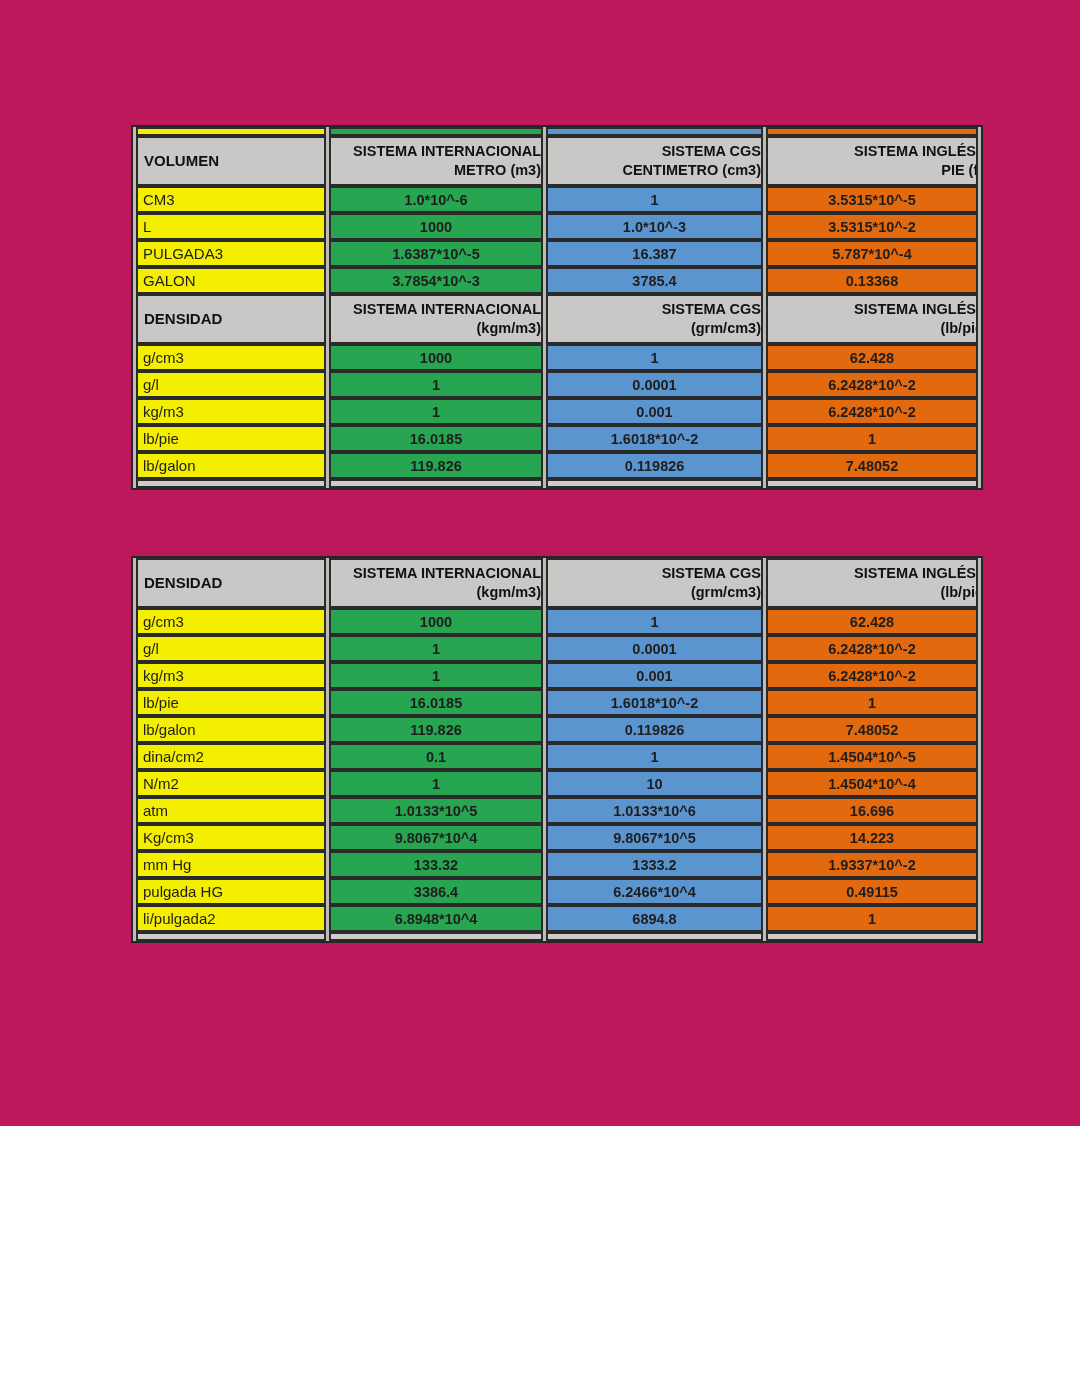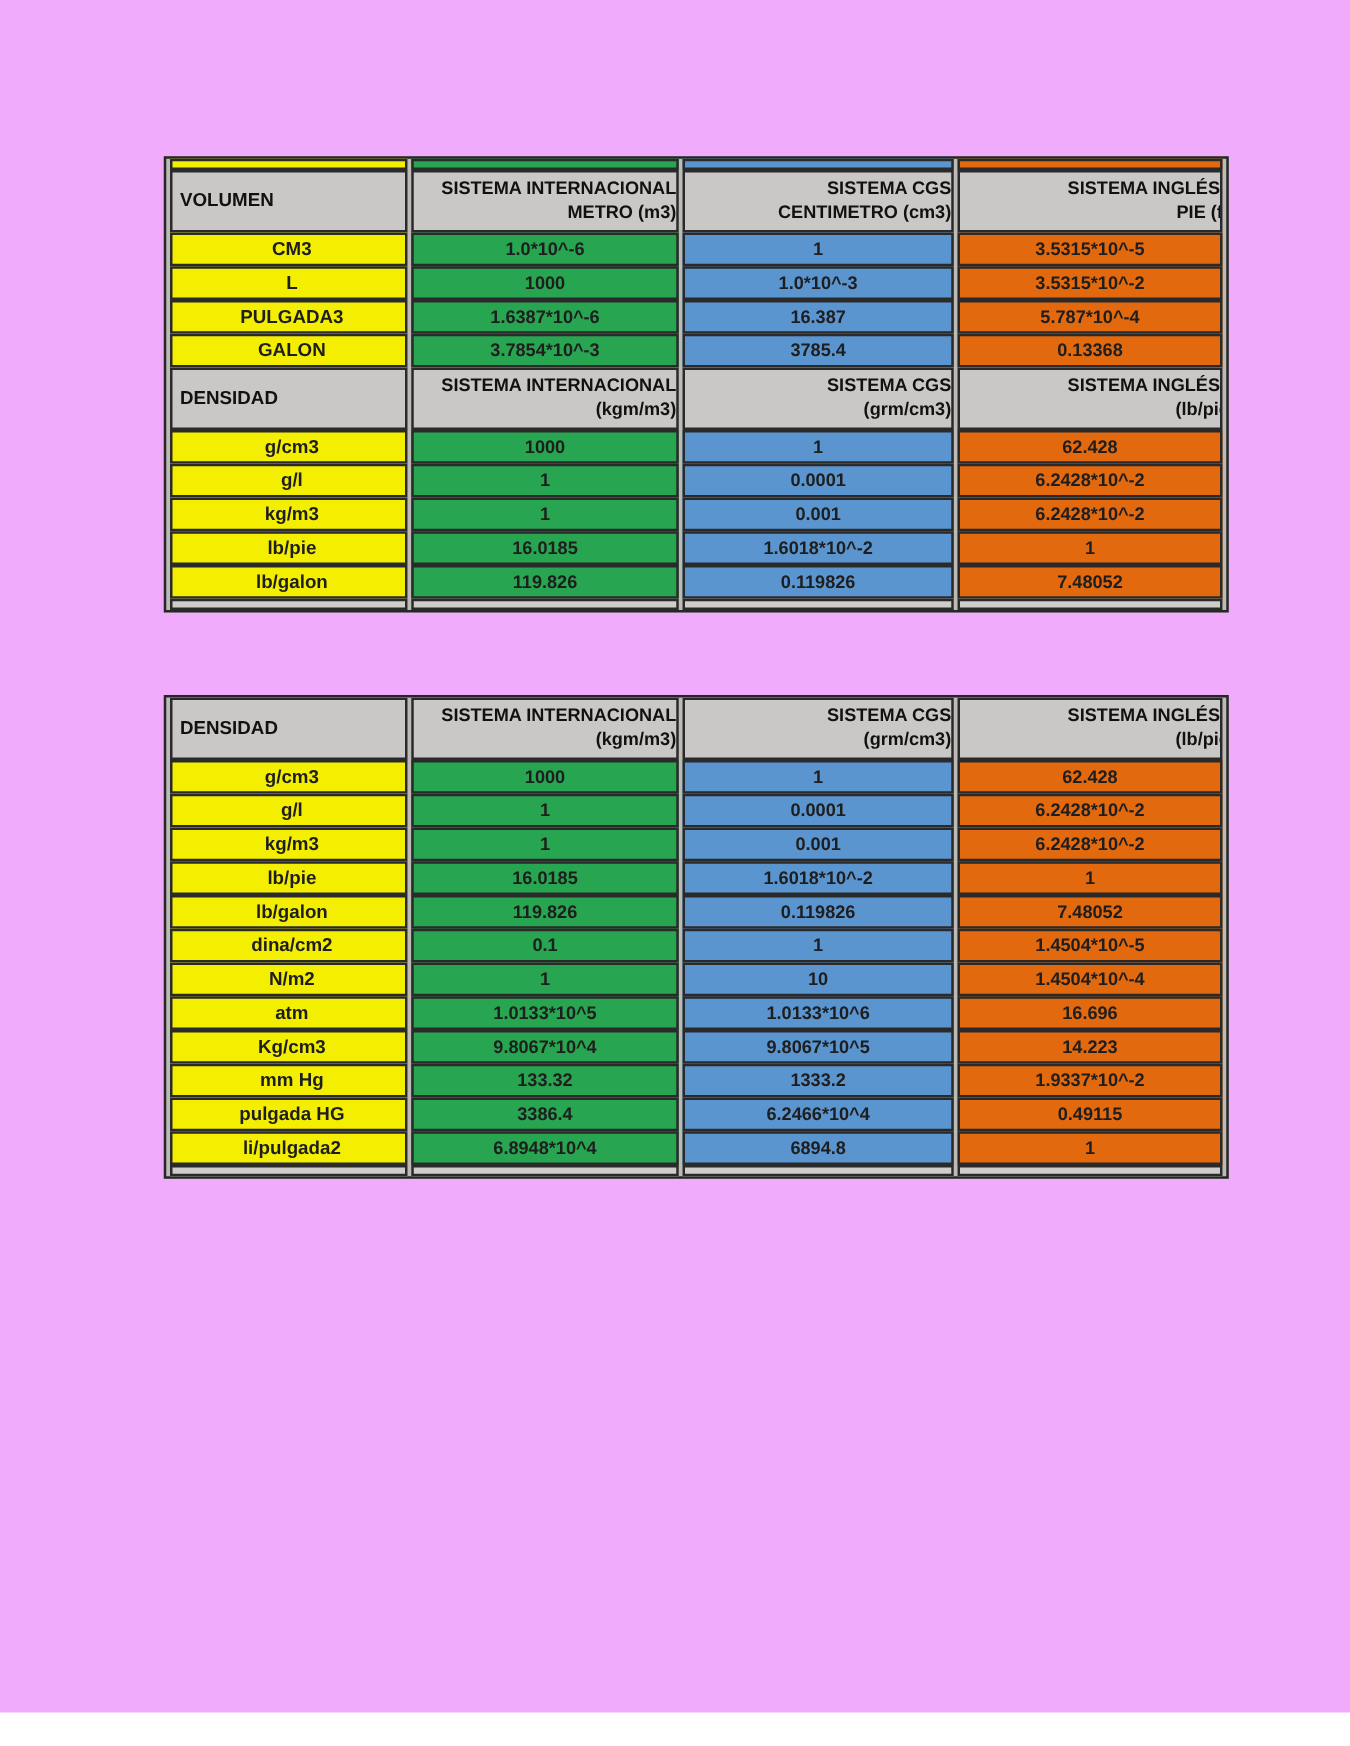--- a/index.html
+++ b/index.html
@@ -1,32 +1,32 @@
 <!DOCTYPE html>
 <html style="--label: #f4ee00; --si: #27a551; --cgs: #5b95d0; --ingles: #e2690e; --header: #c9c8c6; --sliver: #cfcdc9; --border: #262626; --page_background: #ffffff;"><head>
 <meta charset="utf-8">
 <style>
   * { box-sizing: border-box; margin: 0; padding: 0; }
   body { background: #ffffff; font-family: "Liberation Sans", sans-serif; }
-  .page { position: relative; width: 1080px; height: 1370px; background: #f0abfc; overflow: hidden; }
+  .page { position: relative; width: 1080px; height: 1126px; background: #be185d; overflow: hidden; }
   .tmount { position: absolute; }
   table.tbl {
     border-collapse: separate;
     border-spacing: 3px 0;
     background: #bdbbb6;
     border: 2px solid #262626;
     table-layout: fixed;
   }
   td { border: 2px solid #2a2a2a; color: #1e1e1e; overflow: hidden; }
   tr.hrow td { height: 50px; vertical-align: middle; text-align: right; }
   .hcell { background: var(--header); text-align: center; font-weight: 700; font-size: 14.5px; line-height: 1.3; color: #111; }
   .hcell.title { text-align: left; padding-left: 6px; font-size: 15px; }
   .l2.r { transform: translateX(20px); }
   tr.drow td { height: 27px; vertical-align: middle; }
-  .lcell { background: var(--label); text-align: center; padding-left: 5px; font-weight: 700; font-size: 15px; }
+  .lcell { background: var(--label); text-align: left; padding-left: 5px; font-weight: 400; font-size: 15px; }
   .vcell { text-align: center; font-weight: 600; font-size: 14.5px; }
   .vcell.c0 { background: var(--si); }
   .vcell.c1 { background: var(--cgs); }
   .vcell.c2 { background: var(--ingles); margin-left: 36px; }
   td.sliver { height: 9px; padding: 0; }
   td.sliver.gray { background: var(--sliver); }
 </style>
 </head>
 <body>
 
@@ -68,21 +68,21 @@
             <td class="vcell c2">3.5315*10^-5</td>
           </tr>
           <tr class="drow">
             <td class="lcell">L</td>
             <td class="vcell c0">1000</td>
             <td class="vcell c1">1.0*10^-3</td>
             <td class="vcell c2">3.5315*10^-2</td>
           </tr>
           <tr class="drow">
             <td class="lcell">PULGADA3</td>
-            <td class="vcell c0">1.6387*10^-6</td>
+            <td class="vcell c0">1.6387*10^-5</td>
             <td class="vcell c1">16.387</td>
             <td class="vcell c2">5.787*10^-4</td>
           </tr>
           <tr class="drow">
             <td class="lcell">GALON</td>
             <td class="vcell c0">3.7854*10^-3</td>
             <td class="vcell c1">3785.4</td>
             <td class="vcell c2">0.13368</td>
           </tr>
           <tr class="hrow">

